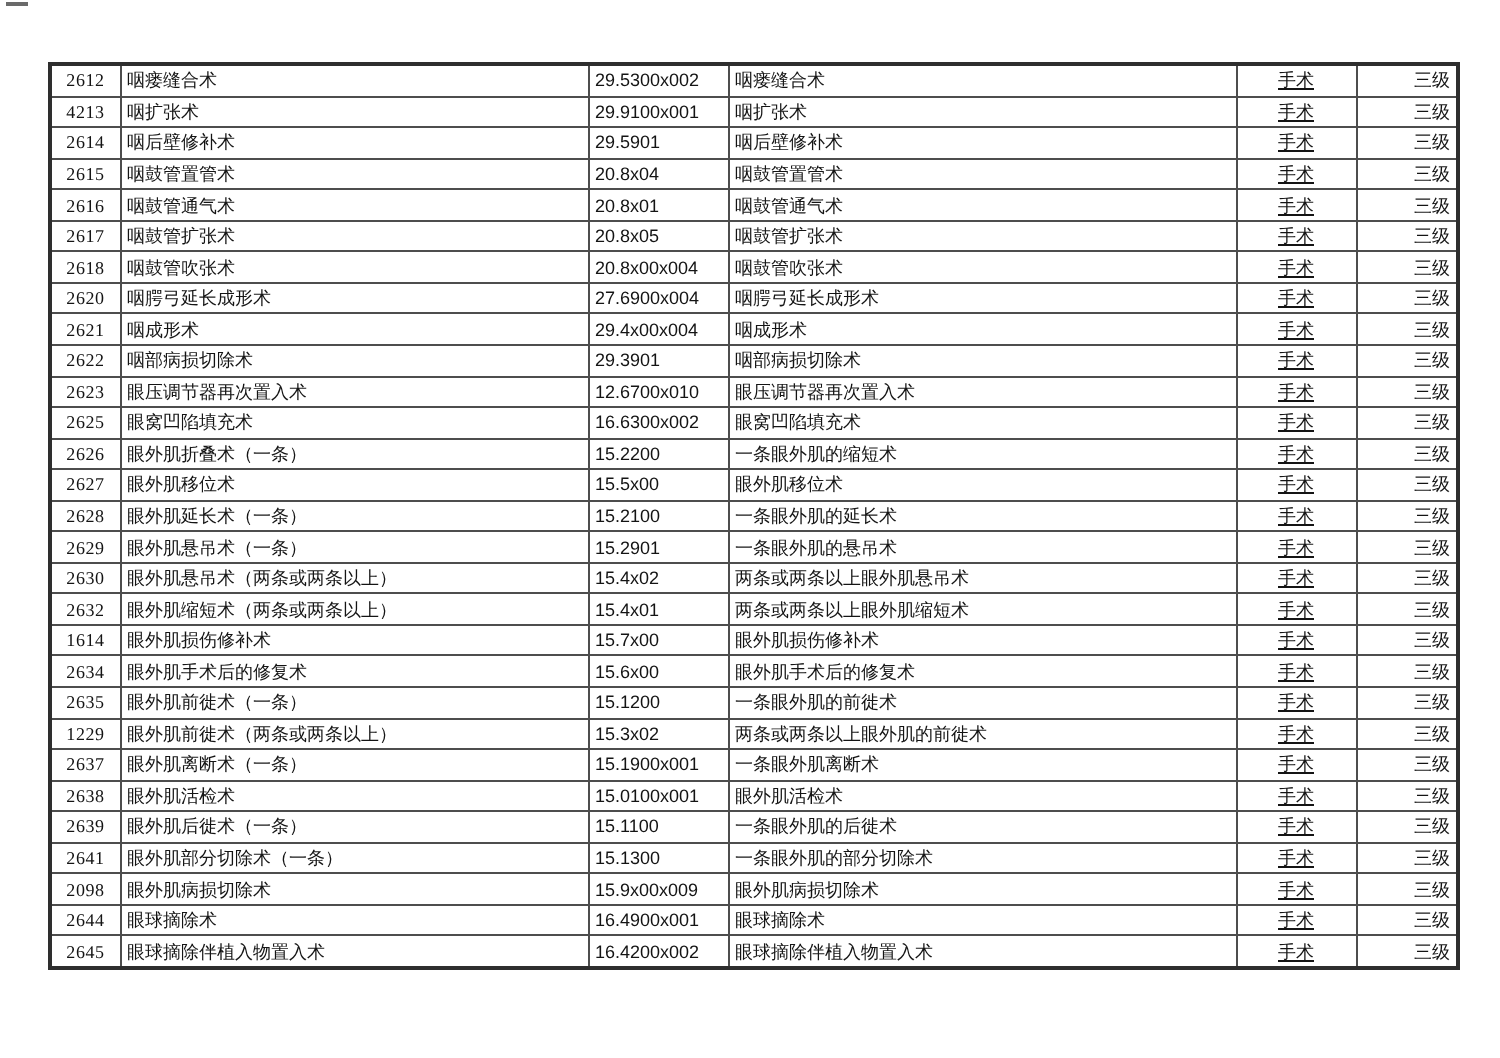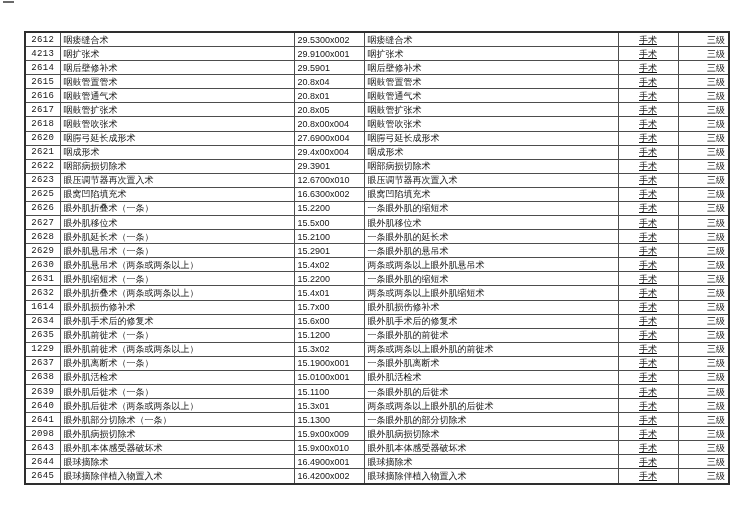--- a/index.html
+++ b/index.html
@@ -43,21 +43,21 @@
     padding: 0 3px;
     height: 13px;
     line-height: 12px;
     font-size: 9px;
     white-space: nowrap;
     overflow: hidden;
     vertical-align: middle;
   }
   td.c-num {
     text-align: center;
-    font-family: Liberation Mono, monospace;
+    font-family: Liberation Serif, serif;
     font-size: 8.5px;
     letter-spacing: 0.3px;
   }
   td.c-name, td.c-name2 {
     text-align: left;
     font-family: "Liberation Serif", serif;
   }
   td.c-code {
     font-family: "Liberation Sans", sans-serif;
     font-size: 9.5px;
@@ -219,30 +219,22 @@
         </tr>
         <tr>
           <td class="c-num">2630</td>
           <td class="c-name">眼外肌悬吊术（两条或两条以上）</td>
           <td class="c-code">15.4x02</td>
           <td class="c-name2">两条或两条以上眼外肌悬吊术</td>
           <td class="c-cat">手术</td>
           <td class="c-lvl">三级</td>
         </tr>
         <tr>
-          <td class="c-num">2631</td>
-          <td class="c-name">眼外肌缩短术（一条）</td>
-          <td class="c-code">15.2200</td>
-          <td class="c-name2">一条眼外肌的缩短术</td>
-          <td class="c-cat">手术</td>
-          <td class="c-lvl">三级</td>
-        </tr>
-        <tr>
           <td class="c-num">2632</td>
-          <td class="c-name">眼外肌折叠术（两条或两条以上）</td>
+          <td class="c-name">眼外肌缩短术（两条或两条以上）</td>
           <td class="c-code">15.4x01</td>
           <td class="c-name2">两条或两条以上眼外肌缩短术</td>
           <td class="c-cat">手术</td>
           <td class="c-lvl">三级</td>
         </tr>
         <tr>
           <td class="c-num">1614</td>
           <td class="c-name">眼外肌损伤修补术</td>
           <td class="c-code">15.7x00</td>
           <td class="c-name2">眼外肌损伤修补术</td>
@@ -291,48 +283,32 @@
         </tr>
         <tr>
           <td class="c-num">2639</td>
           <td class="c-name">眼外肌后徙术（一条）</td>
           <td class="c-code">15.1100</td>
           <td class="c-name2">一条眼外肌的后徙术</td>
           <td class="c-cat">手术</td>
           <td class="c-lvl">三级</td>
         </tr>
         <tr>
-          <td class="c-num">2640</td>
-          <td class="c-name">眼外肌后徙术（两条或两条以上）</td>
-          <td class="c-code">15.3x01</td>
-          <td class="c-name2">两条或两条以上眼外肌的后徙术</td>
-          <td class="c-cat">手术</td>
-          <td class="c-lvl">三级</td>
-        </tr>
-        <tr>
           <td class="c-num">2641</td>
           <td class="c-name">眼外肌部分切除术（一条）</td>
           <td class="c-code">15.1300</td>
           <td class="c-name2">一条眼外肌的部分切除术</td>
           <td class="c-cat">手术</td>
           <td class="c-lvl">三级</td>
         </tr>
         <tr>
           <td class="c-num">2098</td>
           <td class="c-name">眼外肌病损切除术</td>
           <td class="c-code">15.9x00x009</td>
           <td class="c-name2">眼外肌病损切除术</td>
-          <td class="c-cat">手术</td>
-          <td class="c-lvl">三级</td>
-        </tr>
-        <tr>
-          <td class="c-num">2643</td>
-          <td class="c-name">眼外肌本体感受器破坏术</td>
-          <td class="c-code">15.9x00x010</td>
-          <td class="c-name2">眼外肌本体感受器破坏术</td>
           <td class="c-cat">手术</td>
           <td class="c-lvl">三级</td>
         </tr>
         <tr>
           <td class="c-num">2644</td>
           <td class="c-name">眼球摘除术</td>
           <td class="c-code">16.4900x001</td>
           <td class="c-name2">眼球摘除术</td>
           <td class="c-cat">手术</td>
           <td class="c-lvl">三级</td>

